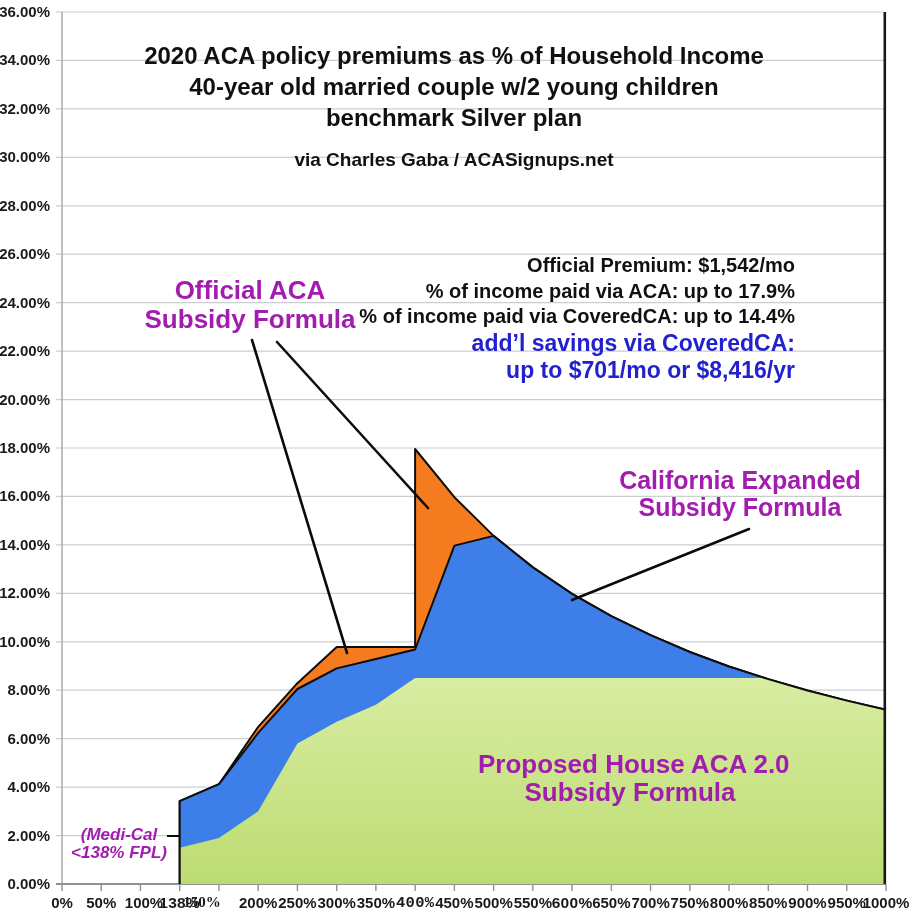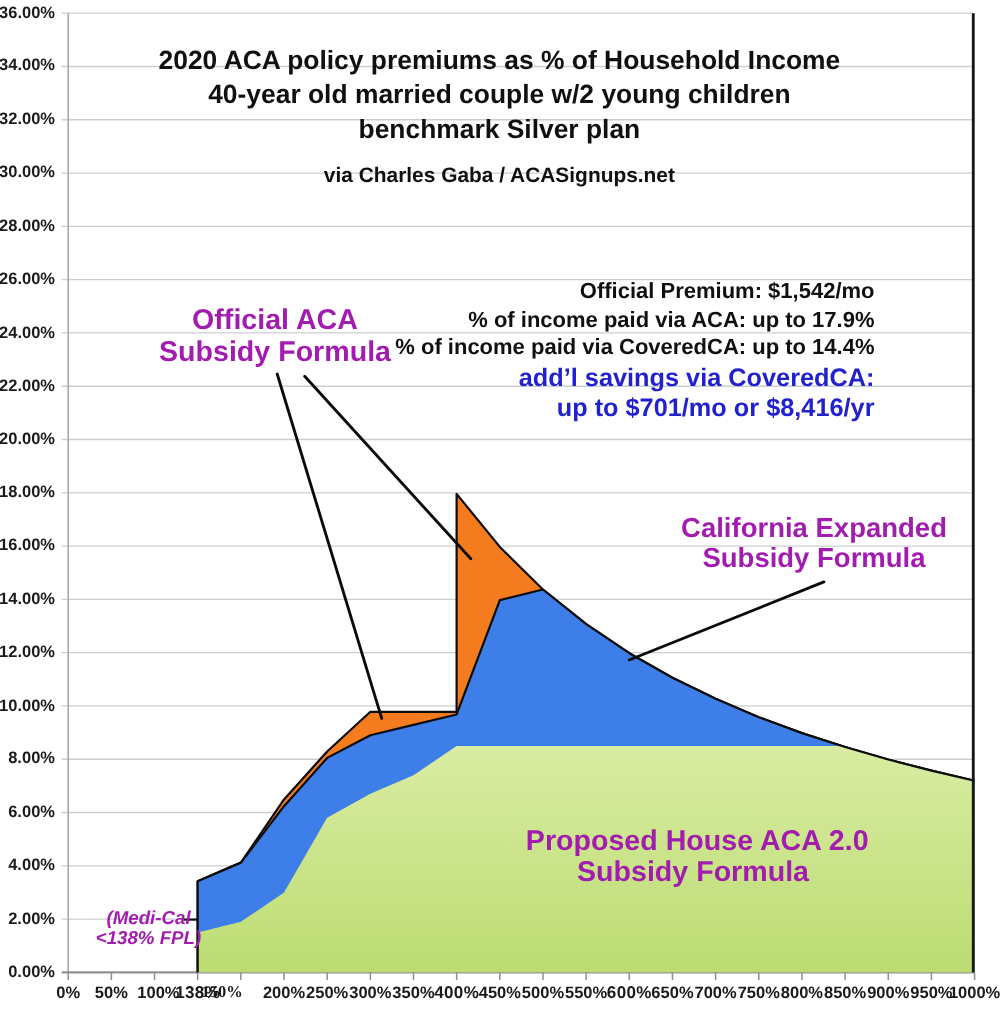--- a/index.html
+++ b/index.html
@@ -25,21 +25,21 @@
   .title-block .byline{font-size:19px;font-weight:700;margin-top:11px;}
   .stats-block{
     position:absolute;top:253px;right:117px;text-align:right;
     font-weight:700;font-size:20px;line-height:25.5px;color:#101010;white-space:nowrap;
   }
   .stats-block .hl{font-size:23px;line-height:27px;}
   .ann{position:absolute;text-align:center;font-weight:700;color:#a21caf;white-space:nowrap;}
   .ann-official{left:120px;top:276px;width:260px;font-size:26px;line-height:28.5px;}
   .ann-california{left:597px;top:467px;width:286px;font-size:25px;line-height:27px;}
   .ann-house{left:478px;top:750px;width:304px;font-size:26px;line-height:28px;}
-  .ann-medicaid{left:80px;top:826px;width:110px;font-size:17px;line-height:17.5px;font-style:italic;}
+  .ann-medicaid{left:64px;top:826px;width:110px;font-size:17px;line-height:17.5px;font-style:italic;}
 </style>
 </head>
 <body>
 
 <div id="root">
 
   <svg id="plot" width="912" height="920">
       <defs>
         <linearGradient id="greenGrad" x1="0" y1="670" x2="0" y2="884" gradientUnits="userSpaceOnUse">
           <stop offset="0" stop-color="#DAEDA4"></stop>
@@ -124,21 +124,21 @@
   <div id="xlabels">
       <div class="xlab" style="left: 30px;">0%</div>
       <div class="xlab" style="left: 69.2381px;">50%</div>
       <div class="xlab" style="left: 112px;">100%</div>
       <div class="xlab big" style="left: 147.714px;">138%</div>
       <div class="xlab" style="left: 170px; font-family: Liberation Serif, serif;">150%</div>
       <div class="xlab" style="left: 226.19px;">200%</div>
       <div class="xlab" style="left: 265.429px;">250%</div>
       <div class="xlab" style="left: 304.667px;">300%</div>
       <div class="xlab" style="left: 343.905px;">350%</div>
-      <div class="xlab big" style="left: 383.143px;">400%</div>
+      <div class="xlab big" style="left: 383.143px; font-family: Liberation Mono, monospace;">400%</div>
       <div class="xlab" style="left: 422.381px;">450%</div>
       <div class="xlab" style="left: 461.619px;">500%</div>
       <div class="xlab" style="left: 500.857px;">550%</div>
       <div class="xlab big" style="left: 540.095px;">600%</div>
       <div class="xlab" style="left: 579.333px;">650%</div>
       <div class="xlab" style="left: 618.571px;">700%</div>
       <div class="xlab" style="left: 657.81px;">750%</div>
       <div class="xlab" style="left: 697.048px;">800%</div>
       <div class="xlab" style="left: 736.286px;">850%</div>
       <div class="xlab" style="left: 775.524px;">900%</div>

